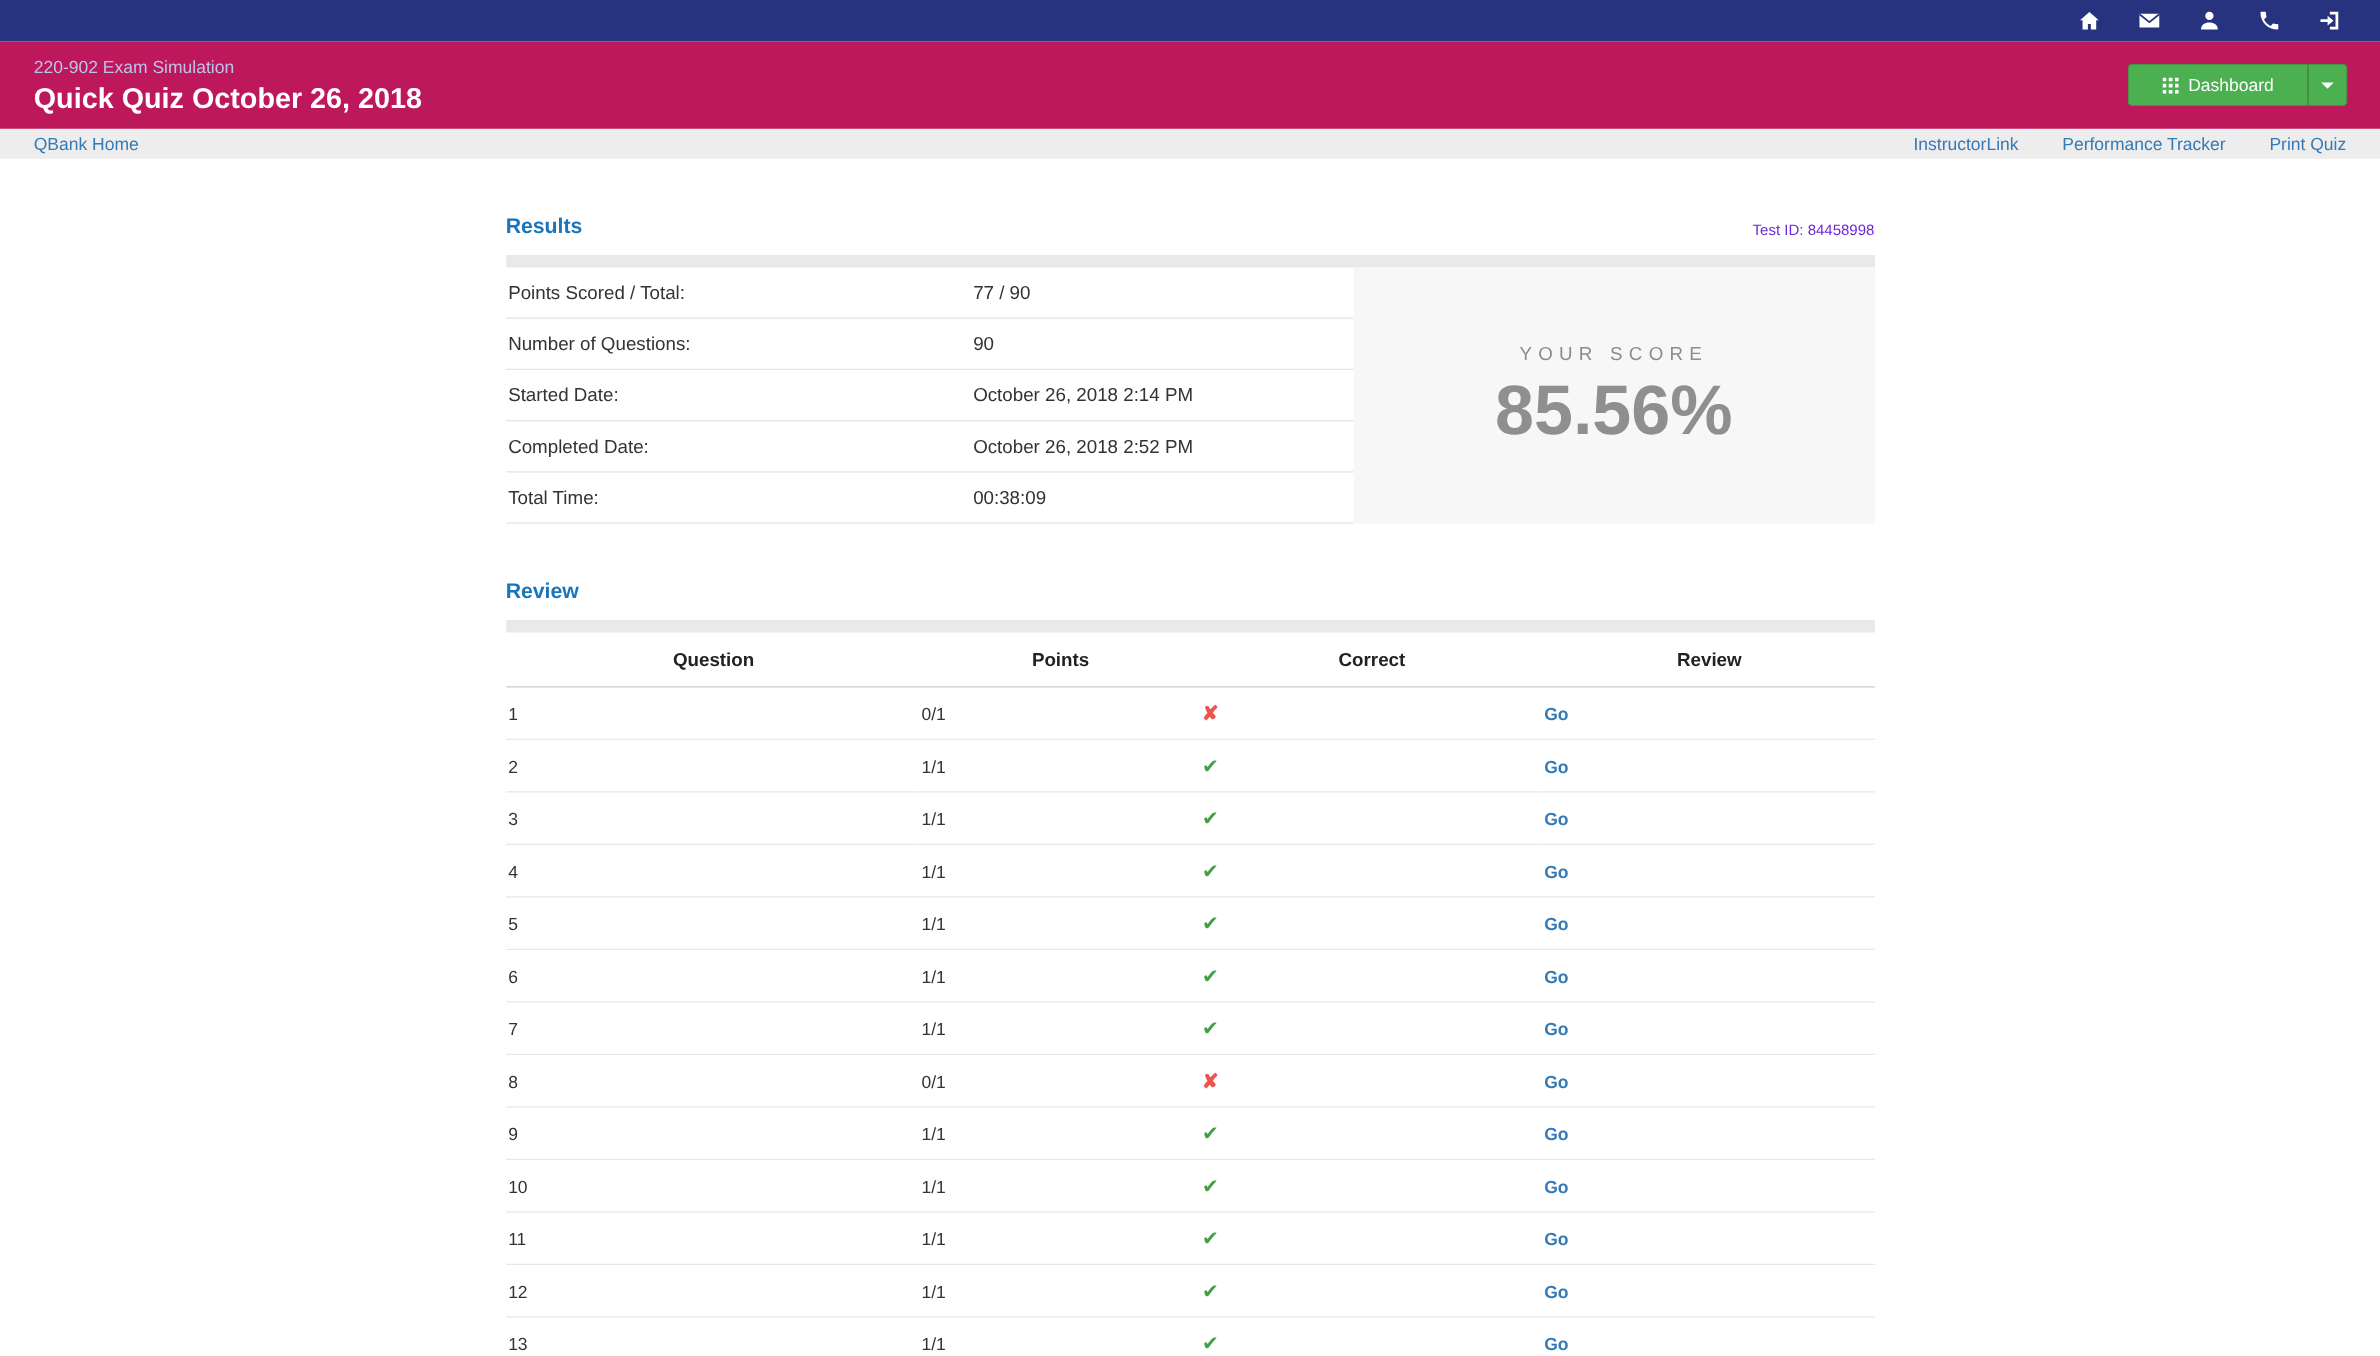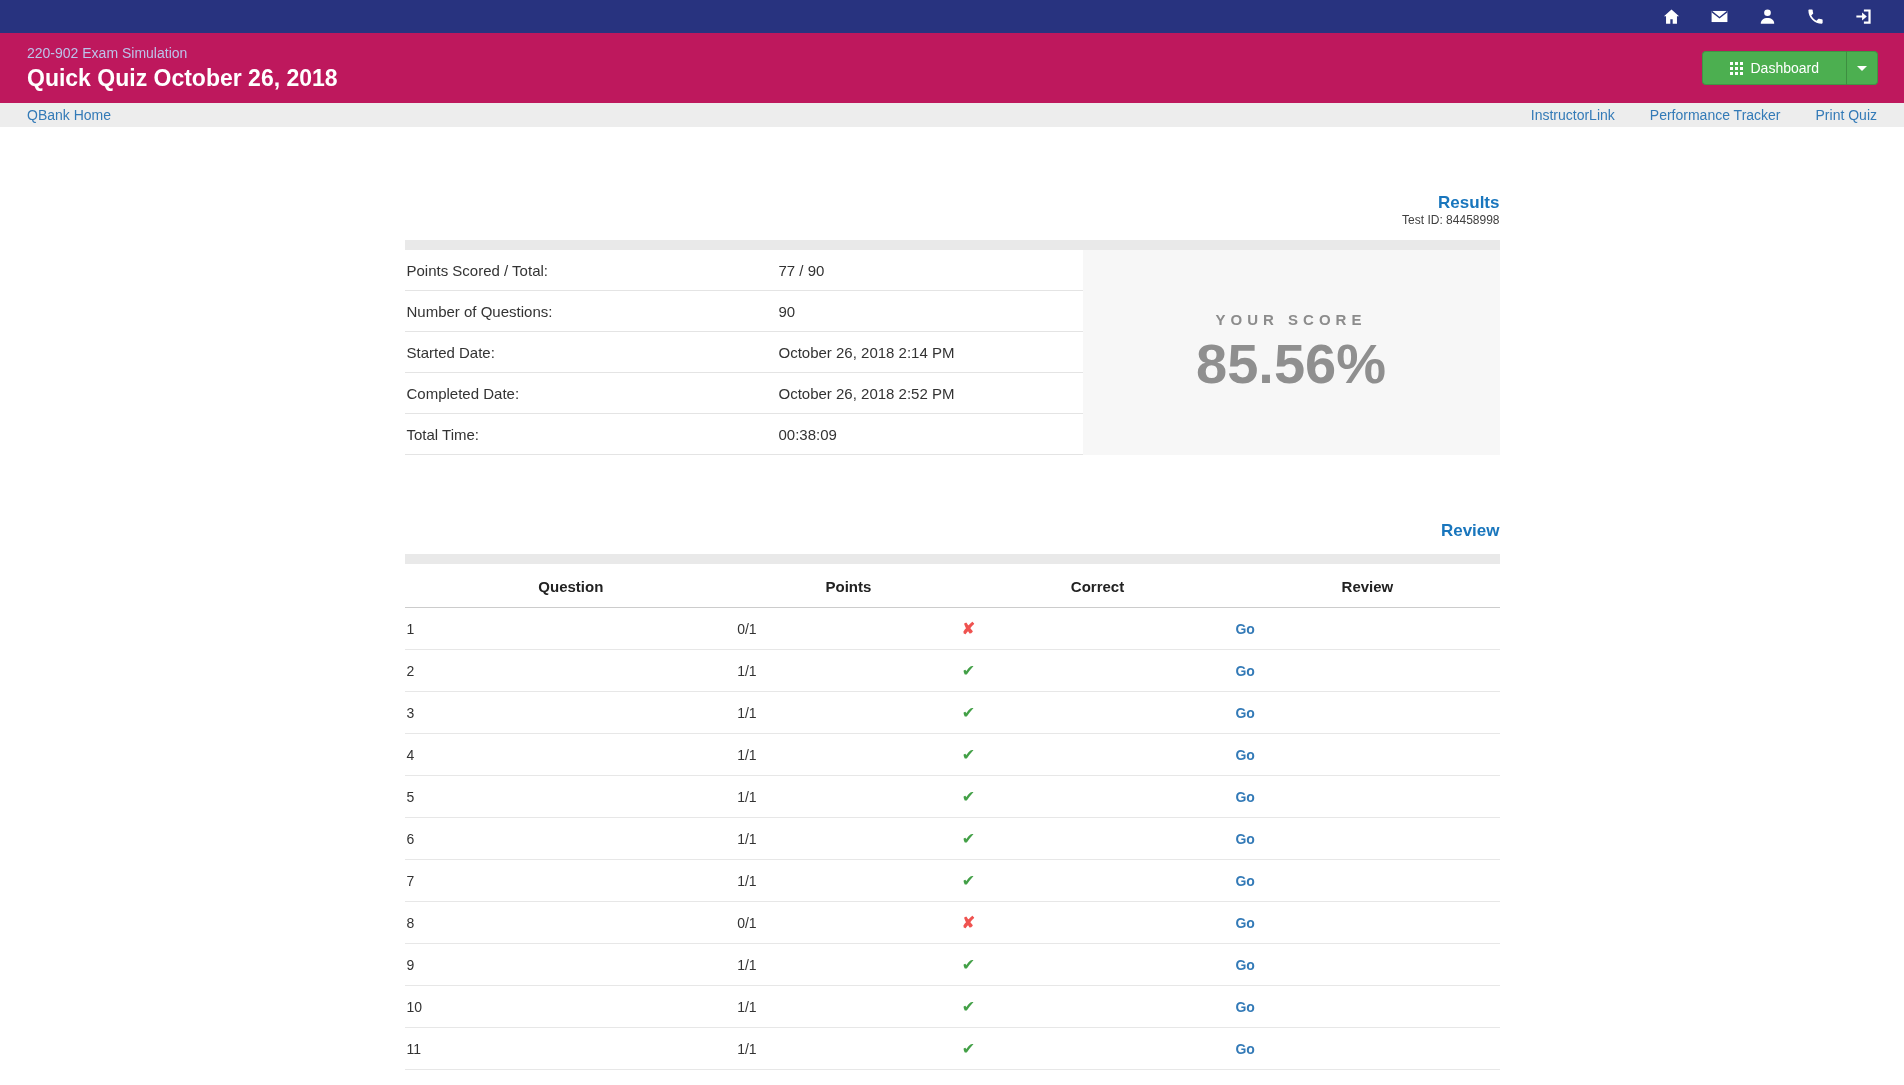--- a/index.html
+++ b/index.html
@@ -50,36 +50,36 @@
     height:24px; background:#ededed;
     display:flex; align-items:center; justify-content:space-between;
     padding:0 27px; font-size:14px;
   }
   .subnav a { color:#337ab7; }
   .subnav-right { display:flex; gap:35px;text-align:right; }
 
   
   .container { width:1095px; margin:0 auto; }
 
-  .section-head { display:flex; justify-content:space-between; align-items:flex-end; margin-top:66px;flex-direction:column; }
+  .section-head { display:flex; justify-content:space-between; align-items:flex-end; margin-top:44px; }
   .sec-title { font-size:17px; font-weight:700; color:#1976bd; margin:0; }
-  .test-id { font-size:12px; color:#404040; }
+  .test-id { font-size:12px; color:#6d28d9; }
   .strip { height:10px; background:#e9e9e9; margin-top:13px; }
 
   
   .results-flex { display:flex; align-items:stretch; }
   .res-table { width:678px; }
   .r-row { display:flex; align-items:center; height:41px; border-bottom:1px solid #e4e4e4; font-size:15px; }
   .r-label { width:374px; padding-left:2px; }
   .r-value { flex:1; }
   .score-panel {
     flex:1; background:#f7f7f7; height:205px;
     display:flex; flex-direction:column; align-items:center; justify-content:center; gap:7px;
   }
-  .score-label { font-size:15px; font-weight:700; letter-spacing:5px; color:#8c8c8c; }
+  .score-label { font-size:15px; font-weight:400; letter-spacing:5px; color:#8c8c8c; }
   .score-value { font-size:56px; font-weight:700; color:#8f8f8f; line-height:1.05; }
 
   
   table.review { width:100%; border-collapse:collapse; }
   table.review th {
     text-align:center; font-size:15px; font-weight:700; color:#222;
     padding:14px 0 12px 2px; border-bottom:1px solid #cccccc;
   }
   table.review td {
     font-size:14px; height:42px; padding-left:2px;

